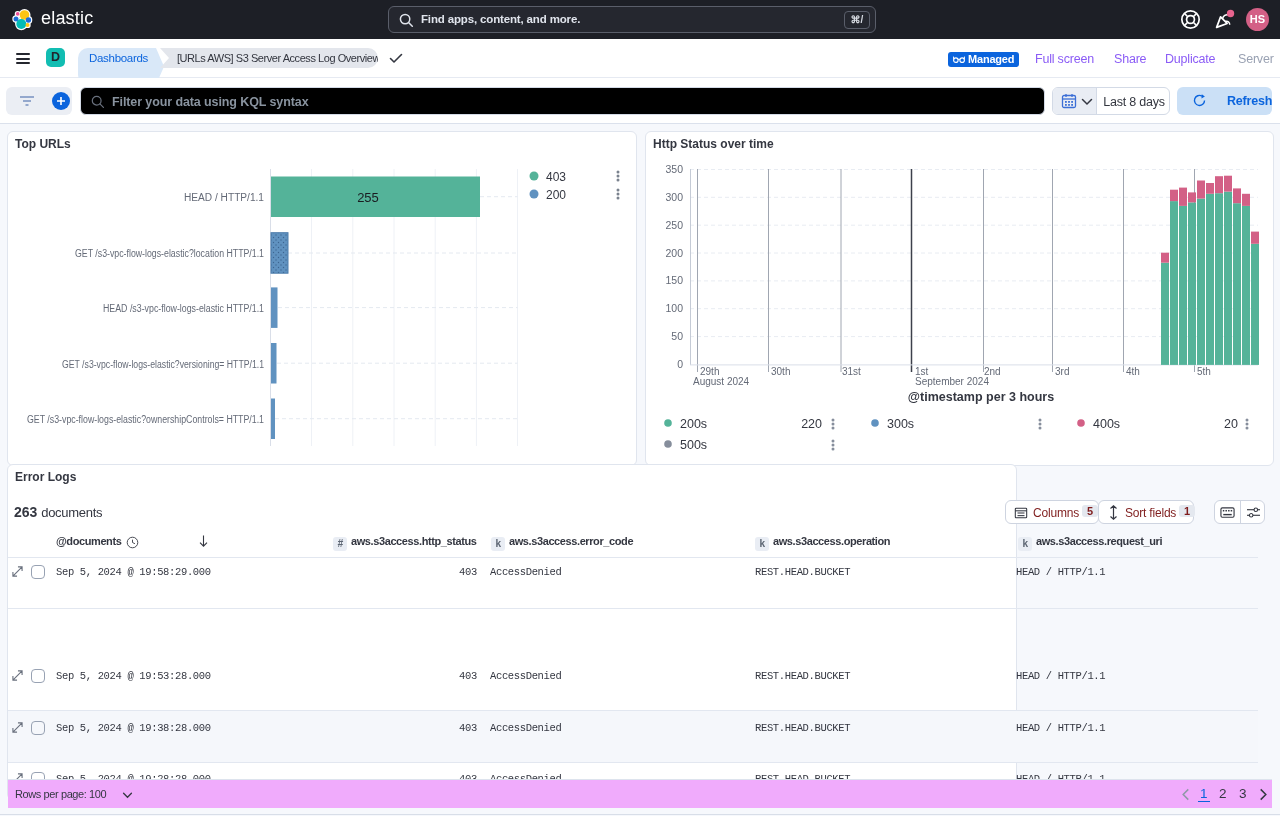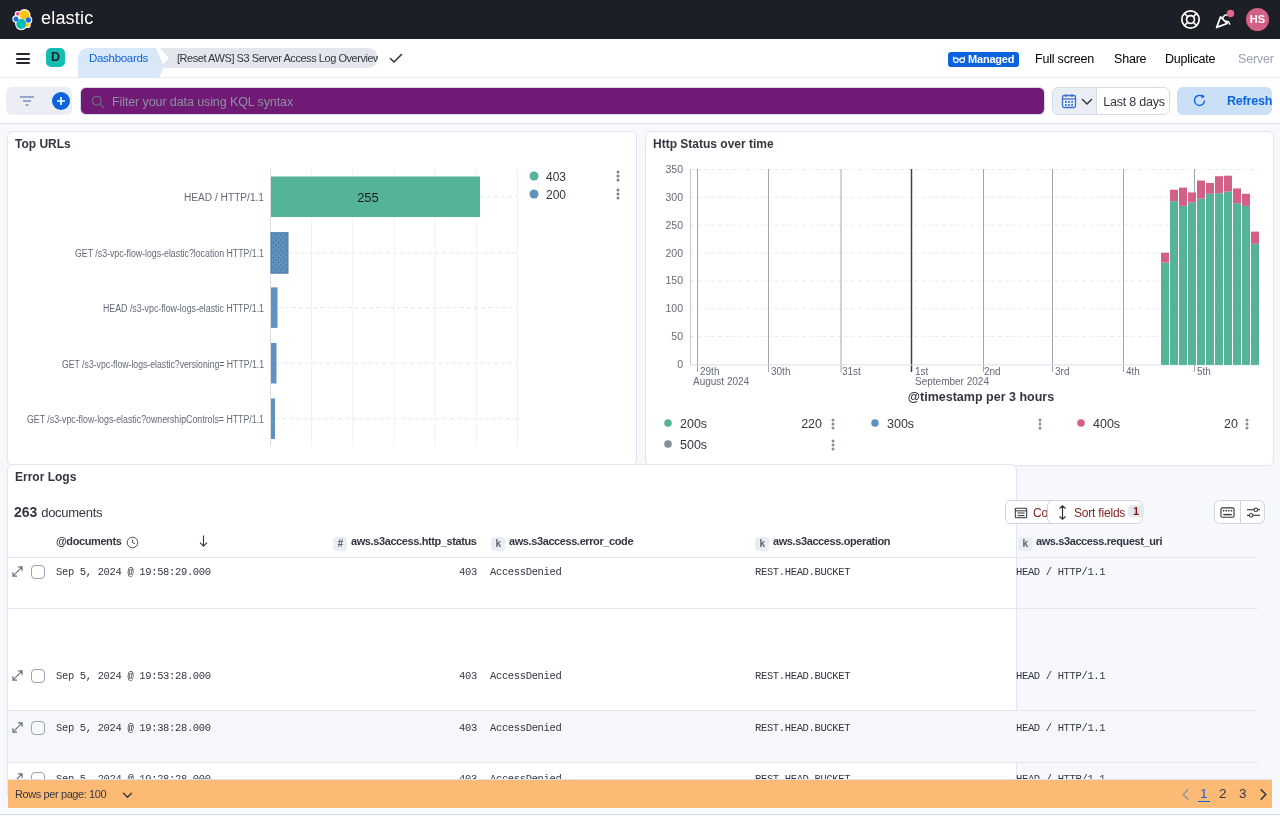--- a/index.html
+++ b/index.html
@@ -15,26 +15,26 @@
 .hicon { position:absolute; top:9px; }
 #avatar { position:absolute; left:1246px; top:8px; width:23px; height:23px; border-radius:50%; background:#d36086; color:#fff; font-size:11px; font-weight:700; text-align:center; line-height:23px; }
 
 #nav { position:absolute; left:0; top:39px; width:1280px; height:39px; background:#fff; border-bottom:1px solid #e6eaf2; }
 #burger { position:absolute; left:16px; top:14px; width:14px; height:12px; }
 #burger div { height:2.2px; background:#24262e; margin-bottom:2.4px; border-radius:1px; }
 #dbadge { position:absolute; left:46px; top:9px; width:19px; height:19px; background:#12bdb2; border-radius:5px; color:#21242e; font-weight:700; font-size:12.5px; text-align:center; line-height:19px; }
 .crumb1 { position:absolute; left:78px; top:9px; width:86px; height:37px; background:#d9e8f8; color:#0b64dd; font-size:11.5px; letter-spacing:-0.3px; font-weight:500; line-height:20px; padding-left:11px; border-radius:10px 0 0 10px; clip-path: polygon(0 0, calc(100% - 8px) 0, 100% 50%, calc(100% - 8px) 100%, 0 100%); }
 .crumb2 { position:absolute; left:160px; top:9px; width:217px; height:20px; background:#e3e6ec; color:#33363f; font-size:11px; letter-spacing:-0.45px; font-weight:500; line-height:20px; padding-left:17px; border-radius:0 10px 10px 0; clip-path: polygon(0 0, 100% 0, 100% 100%, 0 100%, 9px 50%); white-space:nowrap; box-sizing:content-box; width:201px; }
 #mngd { position:absolute; left:948px; top:52px; height:15px; background:#0b64dd; border-radius:3px; color:#fff; font-size:11px; letter-spacing:-0.2px; font-weight:700; line-height:15px; padding:0 5px 8px 20px; }
-.navlink { position:absolute; top:52px; color:#000000; font-size:12.5px; letter-spacing:-0.2px; font-weight:500; }
+.navlink { position:absolute; top:52px; color:#8b5cf6; font-size:12.5px; letter-spacing:-0.2px; font-weight:500; }
 
 #frow { position:absolute; left:0; top:78px; width:1280px; height:46px; background:#fff; border-bottom:1px solid #dbe1ec; }
 #fgrp { position:absolute; left:6px; top:9px; width:66px; height:28px; background:#ebeef4; border-radius:6px; }
 #plus { position:absolute; left:46px; top:5px; width:18px; height:18px; background:#0b64dd; border-radius:50%; color:#fff; text-align:center; line-height:17px; font-size:14px; }
-#kql { position:absolute; left:80px; top:9px; width:965px; height:28px; background:#701a75; border:1px solid #d3dae6; border-radius:6px; }
+#kql { position:absolute; left:80px; top:9px; width:965px; height:28px; background:#000000; border:1px solid #d3dae6; border-radius:6px;font-weight:bold; }
 #kql .ph { position:absolute; left:31px; top:7px; color:#89939f; font-size:12.5px; letter-spacing:-0.1px; }
 #dpick { position:absolute; left:1052px; top:9px; width:118px; height:28px; background:#fff; border:1px solid #d3dae6; border-radius:6px; }
 #dpick .cal { position:absolute; left:0; top:0; width:44px; height:26px; background:#e9edf4; border-radius:5px 0 0 5px; border-right:1px solid #d3dae6; }
 #dpick .lbl { position:absolute; left:46px; top:7px; width:70px; text-align:center; color:#33363f; font-size:12.5px; letter-spacing:-0.2px; white-space:nowrap; }
 #refresh { position:absolute; left:1177px; top:9px; width:95px; height:28px; background:#cbe0f6; border-radius:6px; color:#0b64dd; }
 #refresh span { position:absolute; left:38px; top:7px; font-size:12.5px; letter-spacing:-0.2px; font-weight:700;padding-left:12px; }
 
 .panel { position:absolute; background:#fff; border:1px solid #e0e5ee; border-radius:6px; }
 .ptitle { position:absolute; left:7px; top:5px; font-size:12px; font-weight:700; color:#343741; }
 #p1 { left:7px; top:131px; width:630px; height:335px; }
@@ -42,21 +42,21 @@
 #p3 { left:7px; top:464px; width:1010px; height:336px; }
 
 #docline { position:absolute; left:14px; top:504px; font-size:14px; color:#343741; }
 .gbtn { position:absolute; height:24px; border:1px solid #ced4e0; border-radius:6px; background:#fff; color:#7f1d1d; font-size:12px; letter-spacing:-0.2px; }
 .badge5 { display:inline-block; background:#e4e8ef; border-radius:3px; padding:0 5px; font-size:11px; font-weight:600; }
 .hdrrow { position:absolute; top:535px; font-size:11px; font-weight:700; letter-spacing:-0.4px; color:#343741; white-space:nowrap; }
 .fbadge { display:inline-block; width:14px; height:14px; background:#e9edf4; border-radius:3px; color:#5d6673; font-size:10px; font-style:italic; font-weight:700; text-align:center; line-height:14px; vertical-align:-2px; margin-right:4px; }
 .mono { font-family:Liberation Mono, monospace; font-size:10.5px; letter-spacing:-0.35px; color:#343741; white-space:nowrap; }
 .rowline { position:absolute; left:8px; width:1250px; height:1px; background:#e2e7f0; }
 .chk { position:absolute; width:14px; height:14px; border:1px solid #98a2b3; border-radius:4px; background:#fff; }
-#tfoot { position:absolute; left:8px; top:779px; width:1264px; height:29px; background:#fdba74; border-top:1px solid #dde3ed; }
+#tfoot { position:absolute; left:8px; top:779px; width:1264px; height:29px; background:#f0abfc; border-top:1px solid #dde3ed; }
 </style>
 </head>
 <body>
 
 <div id="hdr">
   <svg class="logo" style="left:12px;top:6px;width:22px;height:25px" viewBox="0 0 22 25">
     <g fill="#fff">
       <circle cx="12.5" cy="9" r="6"></circle>
         <circle cx="5.7" cy="7.9" r="3"></circle>
         <circle cx="4" cy="13" r="3.7"></circle>
@@ -65,20 +65,28 @@
         <circle cx="15.5" cy="18.9" r="3.2"></circle>
     </g>
     <circle cx="12.5" cy="9" r="4.8" fill="#fec514"></circle>
     <circle cx="5.7" cy="7.9" r="1.8" fill="#f04e98"></circle>
     <circle cx="4" cy="13" r="2.5" fill="#1e6dd8"></circle>
     <circle cx="9.3" cy="18" r="5" fill="#02bcb7"></circle>
     <circle cx="16.4" cy="14" r="2.7" fill="#1e6dd8"></circle>
     <circle cx="15.5" cy="18.9" r="2" fill="#fec514"></circle>
   </svg>
   <div class="brand">elastic</div>
+  <div id="gsearch">
+    <svg class="abs" style="left:10px;top:6px" width="15" height="15" viewBox="0 0 16 16">
+        <circle cx="6.5" cy="6.5" r="5" fill="none" stroke="#e0e4ec" stroke-width="1.6"></circle>
+        <line x1="10.2" y1="10.2" x2="14.2" y2="14.2" stroke="#e0e4ec" stroke-width="1.6" stroke-linecap="round"></line>
+      </svg>
+    <div class="ph">Find apps, content, and more.</div>
+    <div class="key">⌘/</div>
+  </div>
   <svg class="hicon" style="left:1180px" width="21" height="21" viewBox="0 0 16 16">
       <circle cx="8" cy="8" r="6.6" fill="none" stroke="#fff" stroke-width="1.3"></circle>
       <circle cx="8" cy="8" r="3" fill="none" stroke="#fff" stroke-width="1.3"></circle>
       <line x1="3.5" y1="3.5" x2="5.9" y2="5.9" stroke="#fff" stroke-width="1.2"></line>
       <line x1="12.5" y1="3.5" x2="10.1" y2="5.9" stroke="#fff" stroke-width="1.2"></line>
       <line x1="3.5" y1="12.5" x2="5.9" y2="10.1" stroke="#fff" stroke-width="1.2"></line>
       <line x1="12.5" y1="12.5" x2="10.1" y2="10.1" stroke="#fff" stroke-width="1.2"></line>
     </svg>
   <svg class="hicon" style="left:1214px" width="21" height="21" viewBox="0 0 16 16">
       <path d="M2 14 L5 6 L10 11 Z" fill="none" stroke="#fff" stroke-width="1.3" stroke-linejoin="round"></path>
@@ -89,21 +97,21 @@
 </div>
 
 <div id="nav">
   <div id="burger">
       <div></div>
       <div></div>
       <div></div>
     </div>
   <div id="dbadge">D</div>
   <div class="crumb1">Dashboards</div>
-  <div class="crumb2">[Reset AWS] S3 Server Access Log Overview</div>
+  <div class="crumb2">[URLs AWS] S3 Server Access Log Overview</div>
   <svg class="abs" style="left:388px;top:11px" width="16" height="16" viewBox="0 0 16 16">
       <path d="M2.5 8.5 L6 12 L13.5 4.5" fill="none" stroke="#343741" stroke-width="1.6" stroke-linecap="round" stroke-linejoin="round"></path>
     </svg>
 </div>
 <div id="mngd">Managed</div>
 <svg class="abs" style="left:953px;top:55px" width="12" height="9" viewBox="0 0 16 11">
     <circle cx="3.8" cy="6.4" r="3" fill="none" stroke="#fff" stroke-width="1.5"></circle>
     <circle cx="12.2" cy="6.4" r="3" fill="none" stroke="#fff" stroke-width="1.5"></circle>
     <path d="M6.8 5.6 Q8 4.4 9.2 5.6 M1 5 L.6 1.6 M15 5 L15.4 1.6" fill="none" stroke="#fff" stroke-width="1.3"></path>
   </svg>
@@ -332,21 +340,21 @@
 <div class="gbtn" style="left:1005px;top:500px;width:94px;">
   <svg class="abs" style="left:8px;top:5px" width="14" height="14" viewBox="0 0 16 16">
       <rect x="1.5" y="2.5" width="13" height="11" rx="1" fill="none" stroke="#343741" stroke-width="1.2"></rect>
       <line x1="1.5" y1="5.5" x2="14.5" y2="5.5" stroke="#343741" stroke-width="1.2"></line>
       <line x1="4" y1="8" x2="12" y2="8" stroke="#343741" stroke-width="1.2"></line>
       <line x1="4" y1="11" x2="12" y2="11" stroke="#343741" stroke-width="1.2"></line>
     </svg>
   <span style="position:absolute;left:27px;top:4.5px">Columns</span>
   <span class="badge5" style="position:absolute;left:76px;top:4px">5</span>
 </div>
-<div class="gbtn" style="left:1047px;top:500px;width:96px;text-align:right;">
+<div class="gbtn" style="left:1098px;top:500px;width:96px;text-align:right;">
   <svg class="abs" style="left:8px;top:4px" width="13" height="15" viewBox="0 0 12 15">
       <path d="M6 1 L6 14 M3 3.5 L6 .8 L9 3.5 M3 11.5 L6 14.2 L9 11.5" fill="none" stroke="#343741" stroke-width="1.2"></path>
     </svg>
   <span style="position:absolute;left:26px;top:4.5px">Sort fields</span>
   <span class="badge5" style="position:absolute;left:80px;top:4px">1</span>
 </div>
 <div class="gbtn" style="left:1214px;top:500px;width:51px;">
   <svg class="abs" style="left:5px;top:5px" width="15" height="13" viewBox="0 0 16 13">
       <rect x="1" y="1.5" width="14" height="10" rx="1.5" fill="none" stroke="#343741" stroke-width="1.2"></rect>
       <g fill="#343741">

